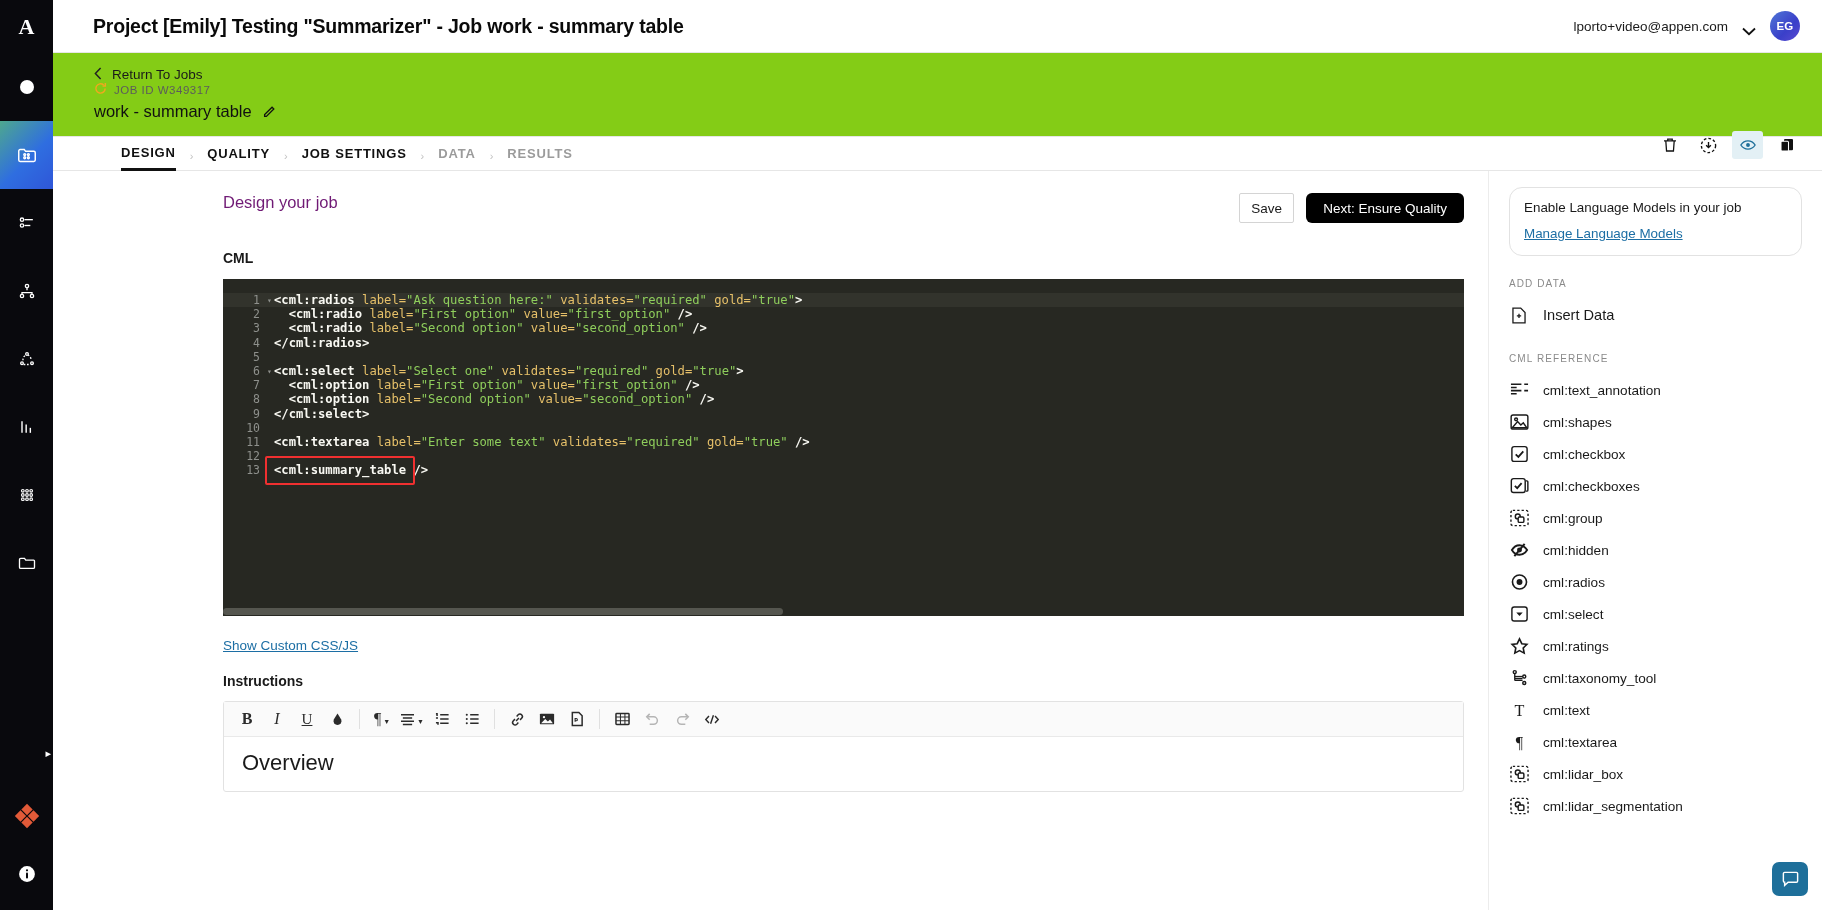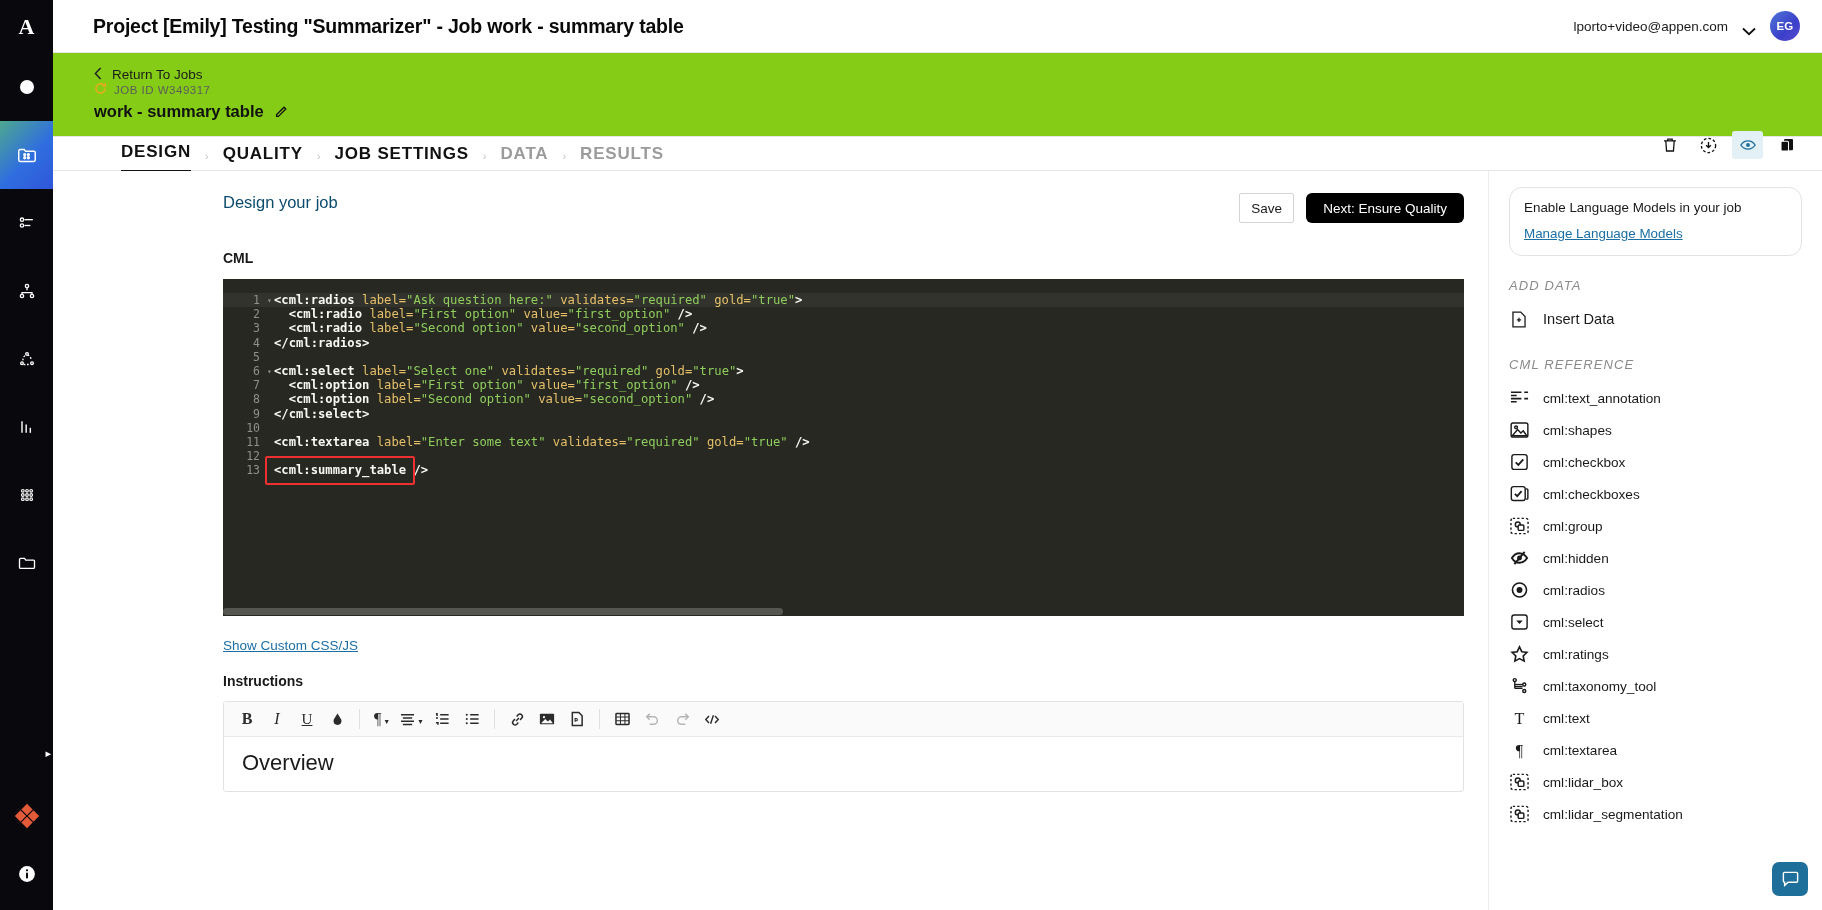--- a/index.html
+++ b/index.html
@@ -60,52 +60,52 @@
   .jobhead {
     position: relative; padding: 14px 22px 0 41px; background: #84cc16;
     border-bottom: 1px solid #e6e6e6; height: 84px; flex: 0 0 84px;
   }
   .return-row { display: flex; align-items: center; gap: 10px; }
   .return-chevron { color: #222; font-size: 14px; line-height: 1; }
   .return-text { font-size: 13.5px; color: #1a1a1a; }
   .jobid-row { display: flex; align-items: center; gap: 7px; }
   .jobid-icon { color: #f0a81e; font-size: 12px; line-height: 1; }
   .jobid-text { font-size: 11.5px; color: #5c5c5c; letter-spacing: 0.5px; }
-  .jobname-row { display: flex; align-items: center; gap: 10px; margin-top: 5px; font-weight: bold; }
+  .jobname-row { display: flex; align-items: center; gap: 10px; margin-top: 5px; }
   .jobname { font-size: 16.5px; color: #111; }
   .pencil { width: 14px; height: 14px; }
   .jobhead-actions {
     position: absolute; right: 20px; top: 78px; display: flex; align-items: center; gap: 8px;
   }
   .hact {
     width: 31px; height: 28px; display: flex; align-items: center; justify-content: center;
     border-radius: 3px;
   }
   .hact.sel { background: #e3f0f5; }
 
   
   .tabs {
     height: 34px; flex: 0 0 34px; display: flex; align-items: center;
     padding-left: 68px; gap: 0; border-bottom: 1px solid #e6e6e6; background: #fff;
   }
   .tab {
-    font-size: 17px; letter-spacing: 0.8px; color: #9b9b9b; font-weight: bold;
+    font-size: 13px; letter-spacing: 0.8px; color: #9b9b9b; font-weight: bold;
     padding: 0 0 8px 0; position: relative; top: 4px;
   }
   .tab.active { color: #111; border-bottom: 3px solid #111; }
   .tab.enabled { color: #111; }
   .tabsep { color: #c2c2c2; font-size: 11px; padding: 0 14px; position: relative; top: 2px; }
 
   
   .body { flex: 1 1 auto; display: flex; min-height: 0; background: #fff; position: relative; }
   .canvas {
     flex: 1 1 auto; padding: 22px 24px 0 170px; overflow: hidden; position: relative;
   }
   .canvas-head { display: flex; align-items: flex-start; }
-  .design-title { font-size: 16.5px; color: #0c4a6e; }
+  .design-title { font-size: 16.5px; color: #701a75; }
   .canvas-btns { margin-left: auto; display: flex; gap: 12px; }
   .btn-save {
     width: 55px; height: 30px; border: 1px solid #d4d4d4; background: #fff;
     font-size: 13.5px; color: #1a1a1a; border-radius: 2px;
     display: flex; align-items: center; justify-content: center; cursor: pointer;
   }
   .btn-next {
     height: 30px; padding: 0 17px; background: #000; color: #fff;
     font-size: 13.5px; border-radius: 6px; display: flex; align-items: center; cursor: pointer;
   }
@@ -170,21 +170,21 @@
   }
   .lm-card {
     border: 1px solid #e2e2e2; border-radius: 13px; padding: 12px 14px 13px 14px;
   }
   .lm-title { font-size: 13.4px; color: #1a1a1a; }
   .lm-link {
     display: inline-block; margin-top: 11px; font-size: 13.4px;
     color: #1c6ea4; text-decoration: underline; cursor: pointer;
   }
   .sec-head {
-    font-size: 13px; letter-spacing: 1.1px; color: #8a8a8a; margin: 22px 0 10px 0; font-style: italic;
+    font-size: 10px; letter-spacing: 1.1px; color: #8a8a8a; margin: 22px 0 10px 0;
   }
   .rp-item {
     display: flex; align-items: center; gap: 14px; height: 32px; cursor: pointer;
   }
   .rp-icon {
     width: 20px; height: 20px; flex: 0 0 20px;
     display: flex; align-items: center; justify-content: center; color: #1a1a1a;
   }
   .rp-text { font-size: 13.6px; color: #1a1a1a; }
   .rp-text.big { font-size: 14.6px; }

